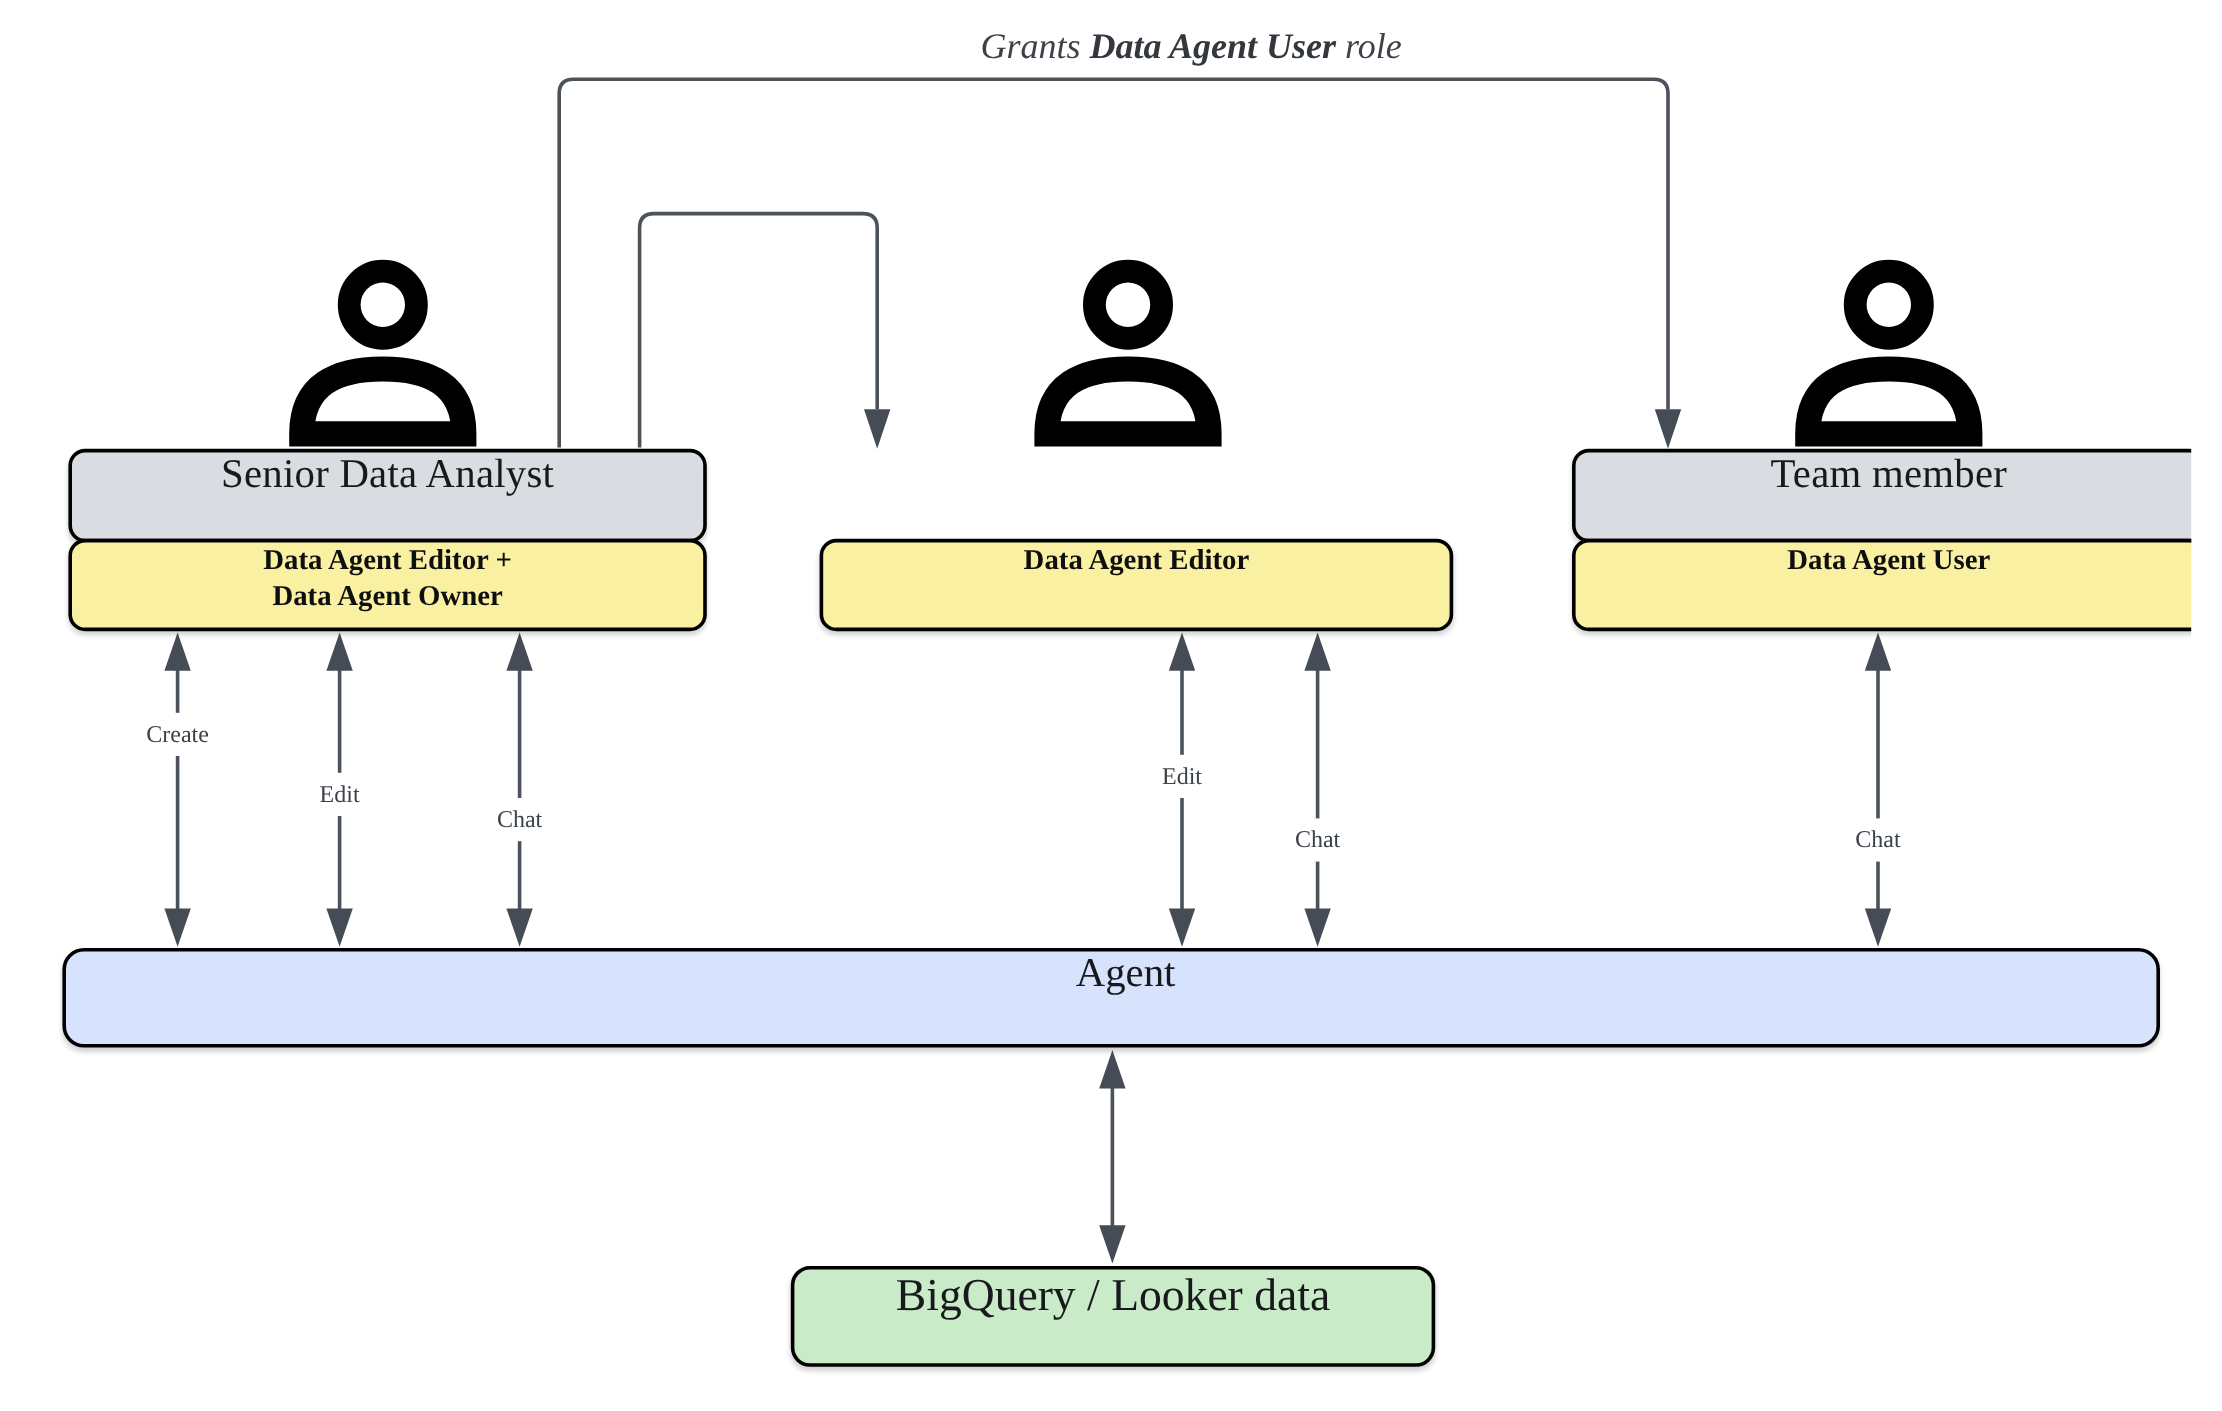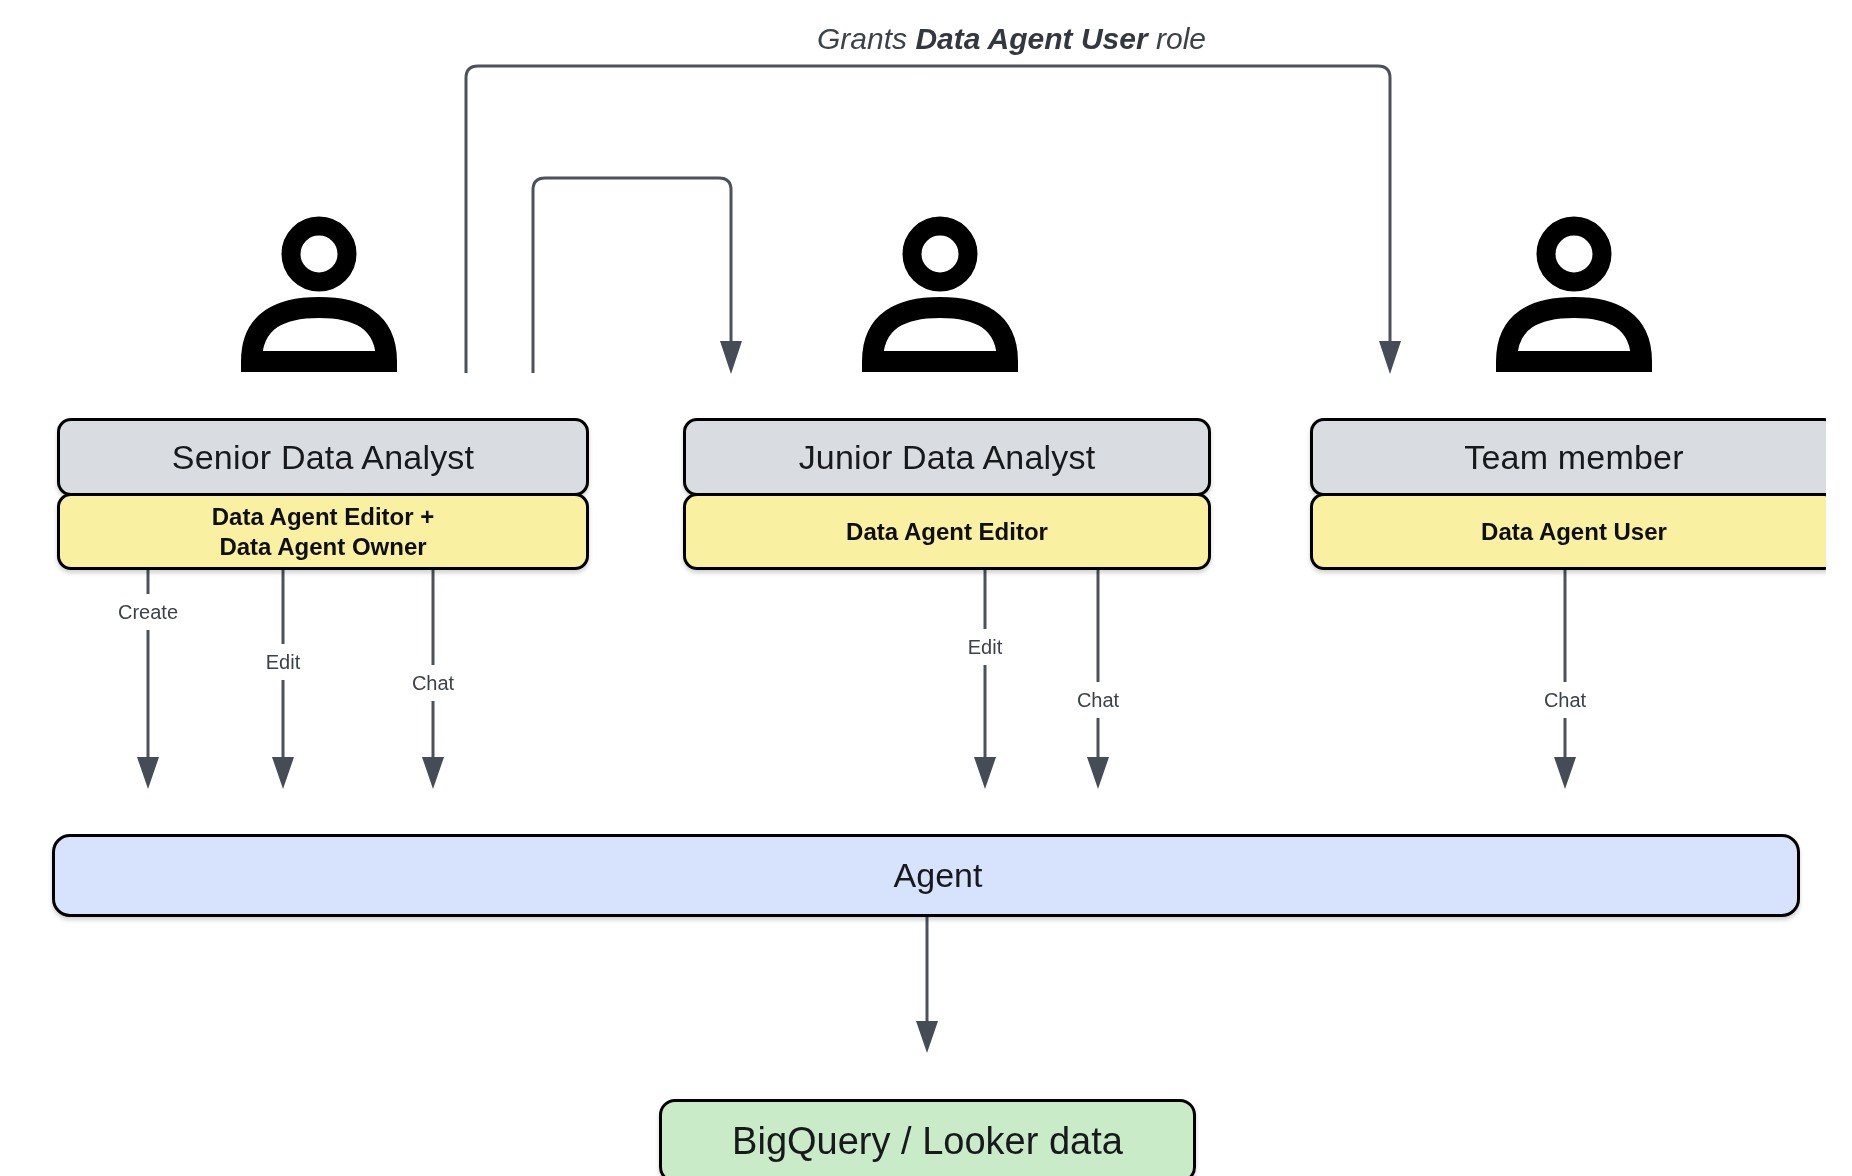--- a/index.html
+++ b/index.html
@@ -3,31 +3,30 @@
 <meta charset="utf-8">
 <style>
   :root{
     --canvas_bg:#ffffff; --actor_bg:#d9dde2; --role_bg:#faf0a1; --agent_bg:#d7e3fc;
     --datastore_bg:#c9ebc8; --line:#4b525b; --arrow:#454c55; --border:#000000;
     --label_text:#3c4249; --title_text:#17191c;
   }
   html,body{margin:0;padding:0;background:#fff;}
   .stage{
     position:relative; width:1826px; height:1176px; background:var(--canvas_bg);
-    font-family:Liberation Sans, sans-serif; overflow:hidden;
+    font-family:Liberation Serif, serif; overflow:hidden;
   }
   .layer{position:absolute; left:0; top:0; width:1852px; height:1176px;}
   .conn{fill:none; stroke:var(--line); stroke-width:3;}
   .aline{stroke:var(--line); stroke-width:3;}
   .head{fill:var(--arrow); stroke:none;}
   .box{
     position:absolute; box-sizing:border-box; border:3.5px solid var(--border);
-    display:flex; align-items:center; justify-content:center; flex-direction:column;
+    display:flex; align-items:center; flex-direction:column;
     box-shadow:0 3px 4px rgba(0,0,0,0.18);
-    margin-top:44px;
   }
   .title-box{background:var(--actor_bg); border-radius:14px; font-size:34px; color:var(--title_text); letter-spacing:.2px;}
   .role-box{background:var(--role_bg); border-radius:14px; font-weight:700; font-size:24px; line-height:30px; color:#0e0f11; text-align:center;}
   .role-line:empty{display:none;}
   .agent-box{background:var(--agent_bg); border-radius:18px; font-size:34px; color:var(--title_text);padding-left:24px;}
   .data-box{background:var(--datastore_bg); border-radius:16px; font-size:38px; color:var(--title_text);}
   .action-label{
     position:absolute; transform:translateX(-50%); background:var(--canvas_bg);
     font-size:20px; line-height:36px; color:var(--label_text); padding:0 8px; white-space:nowrap;
   }
@@ -107,23 +106,20 @@
 
 
   <div class="box title-box" style="left:57px; top:374px; width:532px; height:78px;">
     <span>Senior Data Analyst</span>
   </div>
   <div class="box role-box" style="left:57px; top:449px; width:532px; height:77px;">
     <span class="role-line">Data Agent Editor +</span>
     <span class="role-line">Data Agent Owner</span>
   </div>
 
-  <div class="box title-box" style="left:683px; top:374px; width:528px; height:78px;">
-    <span>Junior Data Analyst</span>
-  </div>
   <div class="box role-box" style="left:683px; top:449px; width:528px; height:77px;">
     <span class="role-line">Data Agent Editor</span>
 
   </div>
 
   <div class="box title-box" style="left:1310px; top:374px; width:528px; height:78px;">
     <span>Team member</span>
   </div>
   <div class="box role-box" style="left:1310px; top:449px; width:528px; height:77px;">
     <span class="role-line">Data Agent User</span>

